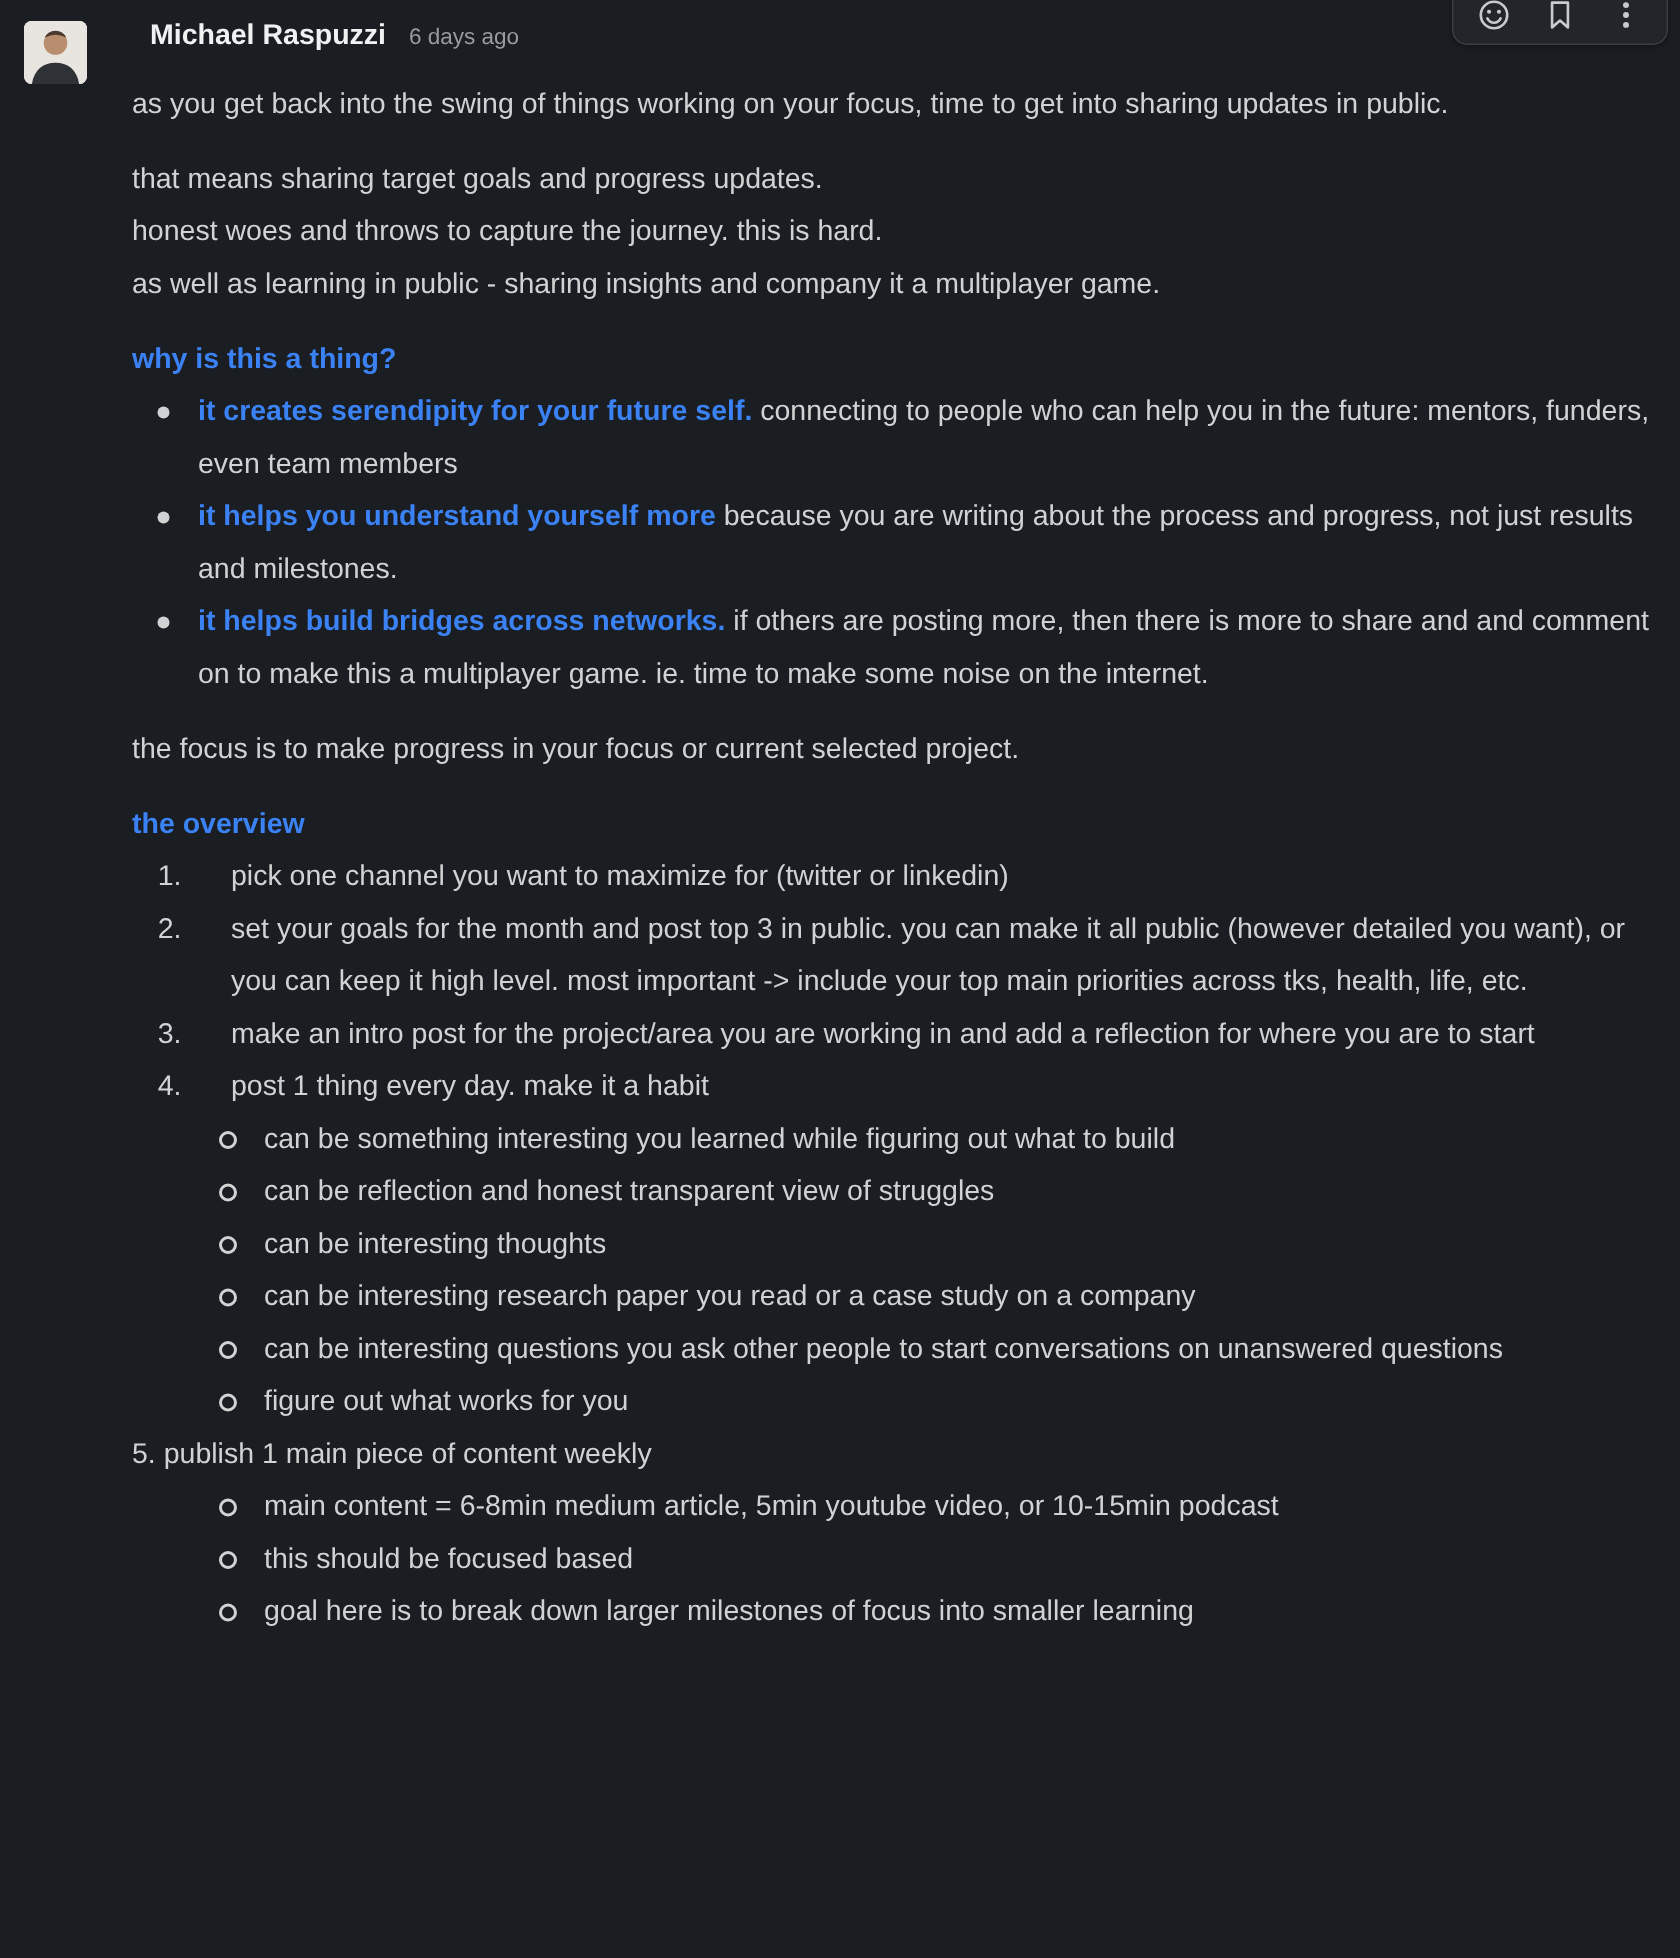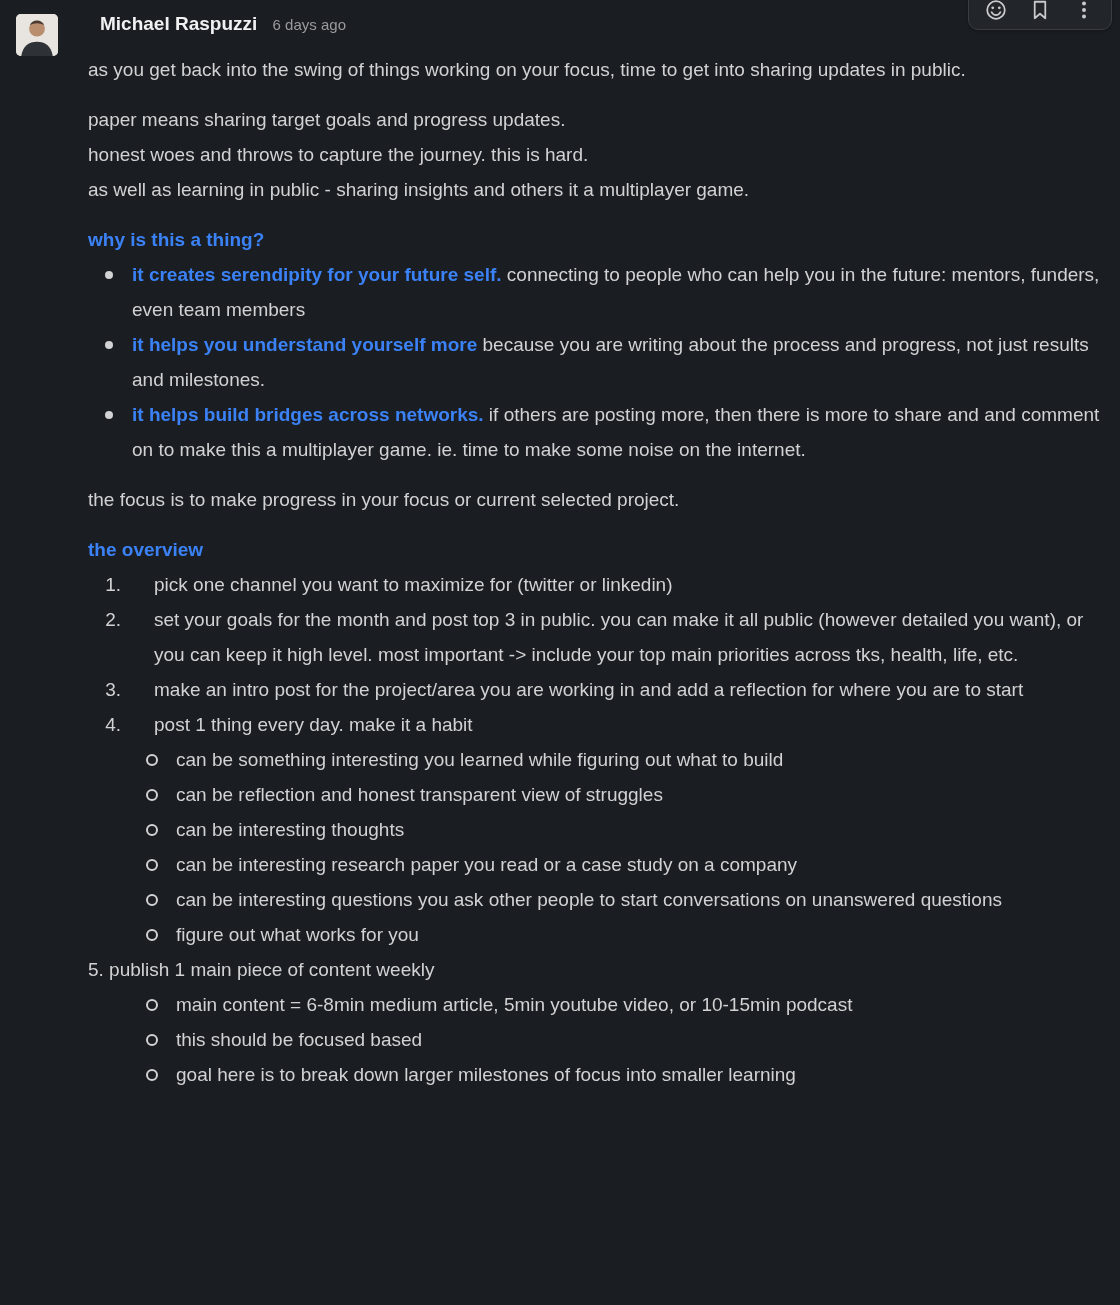--- a/index.html
+++ b/index.html
@@ -75,25 +75,25 @@
 
     <div class="msg-header">
       <span class="author">Michael Raspuzzi</span>
       <span class="timestamp">6 days ago</span>
     </div>
 
     <p class="block">as you get back into the swing of things working on your focus, time to get into sharing updates in public.</p>
 
     <div class="block">
 
-        <div class="line">paper means sharing target goals and progress updates.</div>
+        <div class="line">that means sharing target goals and progress updates.</div>
 
         <div class="line">honest woes and throws to capture the journey. this is hard.</div>
 
-        <div class="line">as well as learning in public - sharing insights and others it a multiplayer game.</div>
+        <div class="line">as well as learning in public - sharing insights and company it a multiplayer game.</div>
       </div>
 
     <p class="heading">why is this a thing?</p>
 
     <ul class="blist">
 
         <li><span class="bold">it creates serendipity for your future self.</span><span> connecting to people who can help you in the future: mentors, funders, even team members</span></li>
 
         <li><span class="bold">it helps you understand yourself more</span><span> because you are writing about the process and progress, not just results and milestones.</span></li>
 

